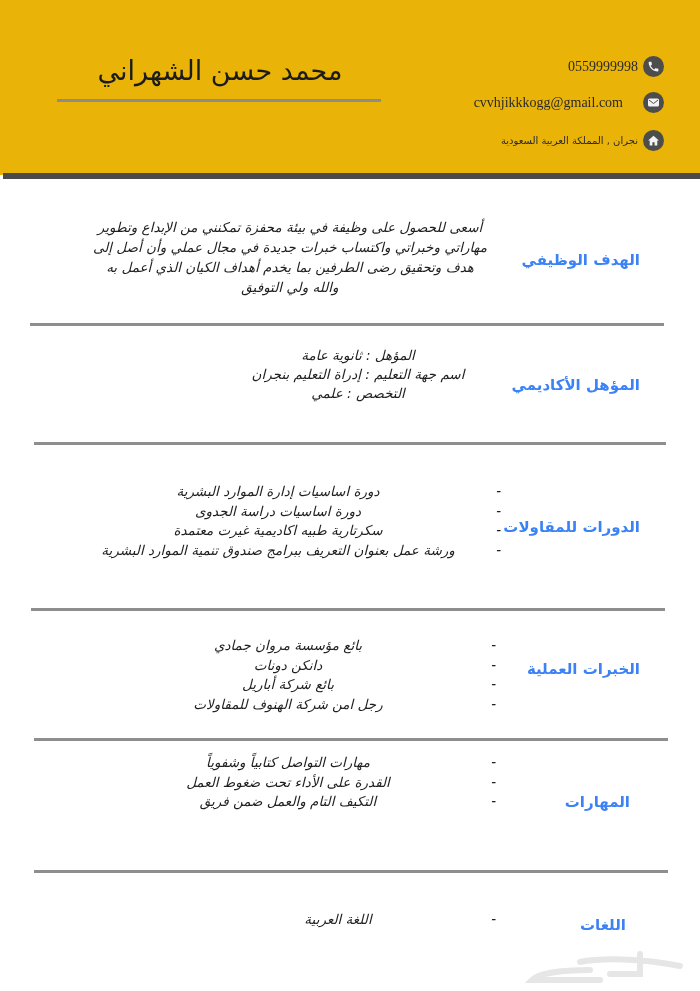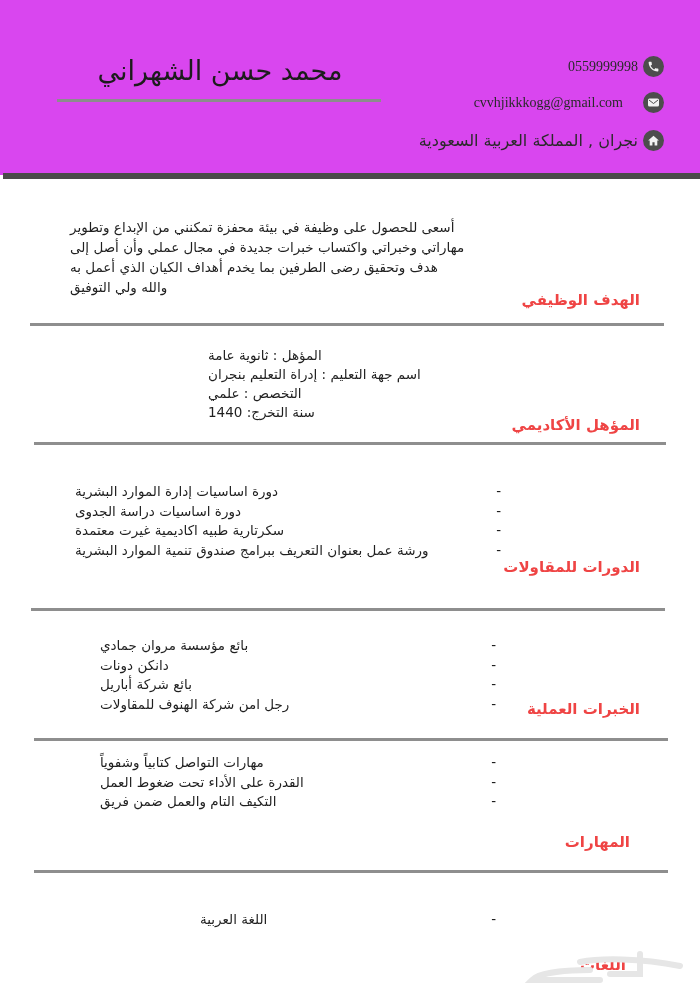--- a/index.html
+++ b/index.html
@@ -1,35 +1,35 @@
 <!DOCTYPE html>
 <html><head>
 <meta charset="utf-8">
 <style>
   * { margin:0; padding:0; box-sizing:border-box; }
   html, body { width:700px; height:991px; background:#ffffff; overflow:hidden; }
   body { position:relative; font-family:"DejaVu Sans", sans-serif; color:#1a1a1a; }
 
-  .header { position:absolute; left:0; top:0; width:700px; height:175px; background:#d946ef;padding-left:36px; }
+  .header { position:absolute; left:0; top:0; width:700px; height:175px; background:#eab308;padding-left:36px; }
   .header-bar { position:absolute; left:3px; top:173px; width:697px; height:6px; background:#4a4a4a; }
   .name { position:absolute; left:60px; top:55px; width:320px; text-align:center; font-size:27px; direction:rtl; color:#1c1c1c; }
   .name-rule { position:absolute; left:57px; top:99px; width:324px; height:3px; background:#8c8c8c; }
 
   .contact { position:absolute; right:36px; display:flex; align-items:center; direction:ltr; justify-content:flex-end; }
   .contact .txt { font-family:"Liberation Serif", serif; font-size:14px; color:#2a2a2a; margin-right:5px;text-align:right; }
-  .contact .txt.ar { font-family:"DejaVu Sans", sans-serif; font-size:16px; direction:rtl; }
+  .contact .txt.ar { font-family:"DejaVu Sans", sans-serif; font-size:10px; direction:rtl; }
   .ic { width:21px; height:21px; border-radius:50%; background:#4d4d4d; display:flex; align-items:center; justify-content:center; }
   .ic svg { display:block; }
   .c-phone { top:56px; }
   .c-email { top:92px;gap:15px; }
   .c-addr  { top:130px; }
 
   .section { position:absolute; left:0; width:700px; }
-  .sec-title { position:absolute; right:60px; font-weight:bold; font-size:15px; direction:rtl; text-align:right; color:#ef4444;margin-top:40px; }
-  .sec-body { position:absolute; direction:rtl; text-align:left; font-size:13.5px; line-height:19.5px; color:#1f1f1f; }
+  .sec-title { position:absolute; right:60px; font-weight:bold; font-size:15px; direction:rtl; text-align:right; color:#3b82f6; }
+  .sec-body { position:absolute; direction:rtl; text-align:center; font-size:13.5px; line-height:19.5px; color:#1f1f1f;font-style:italic; }
   .divider { position:absolute; height:3px; background:#8e8e8e; }
 
   ul.dash { list-style:none; }
   ul.dash li { position:relative; padding-right:24px; }
   ul.dash li::before { content:"-"; position:absolute; right:4px; top:0; }
 
   .watermark { position:absolute; left:520px; top:948px; width:175px; height:40px; }
 </style>
 </head>
 <body>
@@ -78,21 +78,20 @@
   </div>
 </div>
 <div class="divider" style="left:30px; top:323px; width:634px;"></div>
 
 <div class="section">
   <div class="sec-title" style="top:376px;text-align:center;">المؤهل الأكاديمي</div>
   <div class="sec-body" style="right:192px; top:346px; width:300px; line-height:19px;">
     <div>المؤهل : ثانوية عامة</div>
     <div>اسم جهة التعليم : إدراة التعليم بنجران</div>
     <div>التخصص : علمي</div>
-    <div>سنة التخرج: 1440</div>
   </div>
 </div>
 <div class="divider" style="left:34px; top:442px; width:632px;"></div>
 
 <div class="section">
   <div class="sec-title" style="top:518px;">الدورات للمقاولات</div>
   <ul class="dash sec-body" style="right:195px; top:482px; width:430px;">
     <li>دورة اساسيات إدارة الموارد البشرية</li>
     <li>دورة اساسيات دراسة الجدوى</li>
     <li>سكرتارية طبيه اكاديمية غيرت معتمدة</li>

